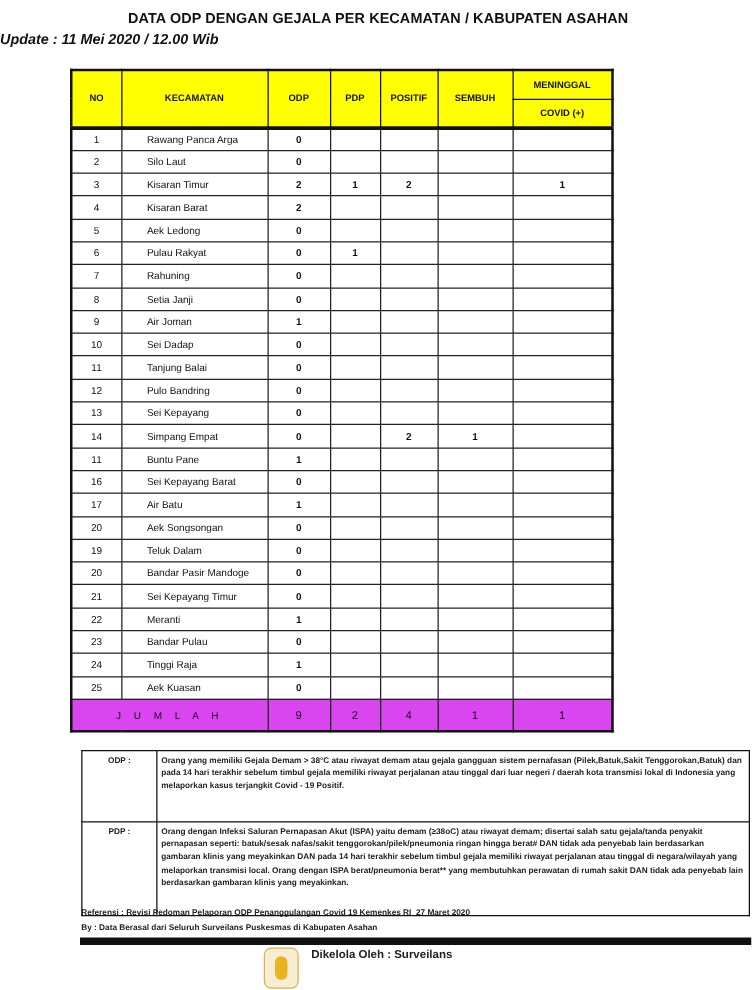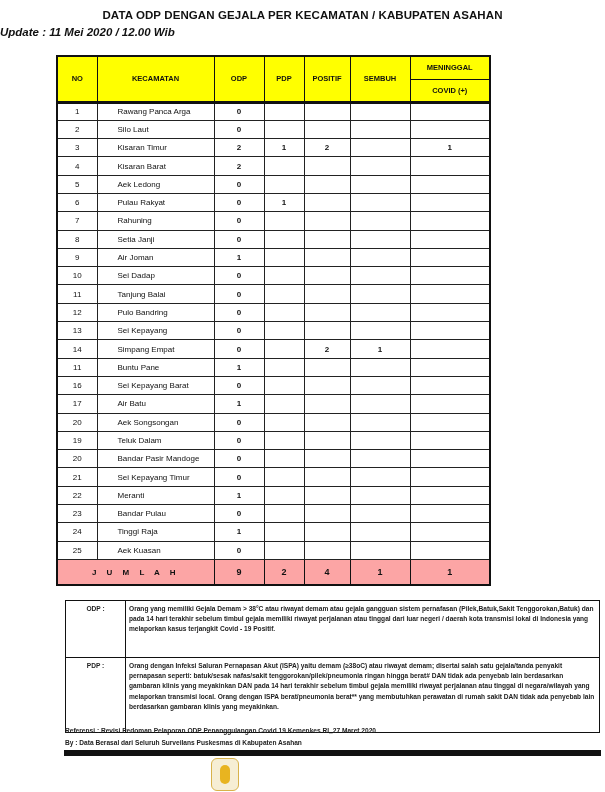--- a/index.html
+++ b/index.html
@@ -27,21 +27,21 @@
     border: 1.5px solid #111;
     margin-left: 20px;
   }
   table.main thead tr.h1 th { height: 23px; }
   table.main thead tr.h2 th { height: 23px; }
   table.main thead { border-bottom: 3px solid #111; }
   table.main td.no { text-align: center; }
   table.main td.name { text-align: left; padding-left: 20px; }
   table.main td.num { text-align: center; font-weight: bold; }
   table.main tr.total td {
-    background: #fca5a5; font-weight: bold; text-align: center; font-size: 9px;
+    background: #d946ef; font-weight: normal; text-align: center; font-size: 9px;
     height: 26px; border: 1.5px solid #111;
   }
   table.main tr.total td.jl { letter-spacing: 4px; font-size: 8px; }
   table.main { border: 2px solid #111; }
 
   table.notes {
     position: absolute; left: 65px; top: 600px; width: 535px;
     border-collapse: collapse; table-layout: fixed; border: 1.5px solid #111;
   }
   table.notes td {
@@ -356,13 +356,14 @@
   </table>
 
 <div class="ref">Referensi  :  Revisi Pedoman Pelaporan ODP Penanggulangan Covid 19 Kemenkes RI_27 Maret 2020</div>
 <div class="by">By : Data Berasal dari Seluruh Surveilans Puskesmas di Kabupaten Asahan</div>
 <div class="rule"></div>
 
 <div class="logo">
   <div class="inner"></div>
 </div>
 <div class="footer-text">
+  <div>Dikelola Oleh : Surveilans</div>
 </div>
 
 </body></html>

